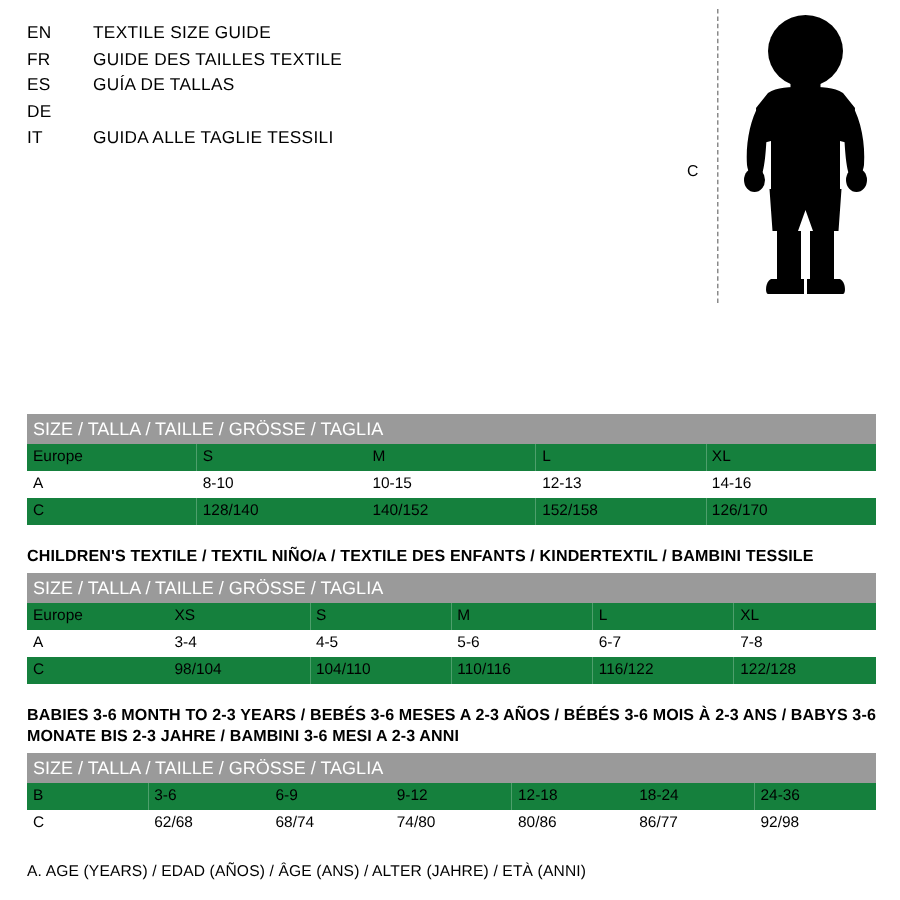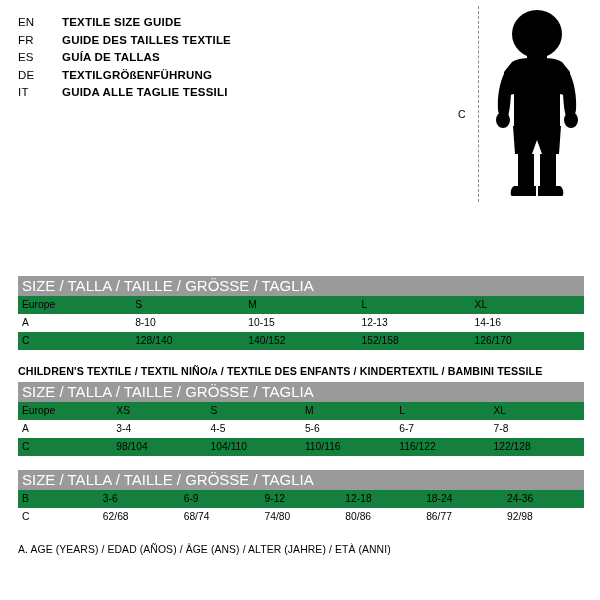--- a/index.html
+++ b/index.html
@@ -33,21 +33,21 @@
     font-size: 11.5px;
     line-height: 17.5px;
     letter-spacing: 0.2px;
   }
   .lang-code {
     width: 44px;
     flex: 0 0 44px;
     font-weight: normal;
   }
   .lang-title {
-    font-weight: bold;
+    font-weight: normal;
   }
 
   
   .figure-area {
     position: absolute;
     left: 420px;
     top: 4px;
     width: 176px;
     height: 200px;
   }
@@ -90,21 +90,21 @@
   }
   table.size-table td {
     padding: 2px 0 2px 4px;
     line-height: 14px;
     vertical-align: middle;
   }
   tr.head-row td {
     background: #9a9a9a;
     color: #ffffff;
     font-weight: normal;
-    font-size: 15px;
+    font-size: 12px;
     padding-top: 3px;
     padding-bottom: 3px;
   }
   tr.alt td {
     background: #15803d;
   }
   tr.plain td {
     background: #ffffff;
   }
   td.c0 { width: 88px; }
@@ -132,21 +132,20 @@
     <div class="lang-row">
       <span class="lang-code">FR</span>
       <span class="lang-title">GUIDE DES TAILLES TEXTILE</span>
     </div>
     <div class="lang-row">
       <span class="lang-code">ES</span>
       <span class="lang-title">GUÍA DE TALLAS</span>
     </div>
     <div class="lang-row">
       <span class="lang-code">DE</span>
-      <span class="lang-title">TEXTILGRÖßENFÜHRUNG</span>
     </div>
     <div class="lang-row">
       <span class="lang-code">IT</span>
       <span class="lang-title">GUIDA ALLE TAGLIE TESSILI</span>
     </div>
   </div>
 
   <div class="figure-area">
     <div class="dash-line"></div>
     <div class="c-label">C</div>
@@ -238,20 +237,21 @@
           <td>104/110</td>
           <td>110/116</td>
           <td>116/122</td>
           <td>122/128</td>
         </tr>
       </tbody>
     </table>
   </div>
 
   <div class="section">
+    <div class="section-title">BABIES 3-6 MONTH TO 2-3 YEARS / BEBÉS 3-6 MESES A 2-3 AÑOS / BÉBÉS 3-6 MOIS À 2-3 ANS / BABYS 3-6 MONATE BIS 2-3 JAHRE / BAMBINI 3-6 MESI A 2-3 ANNI</div>
     <table class="size-table">
       <tbody>
         <tr class="head-row">
           <td class="c0" colspan="7">SIZE / TALLA / TAILLE / GRÖSSE / TAGLIA</td>
         </tr>
         <tr class="alt">
           <td class="c0">B</td>
           <td>3-6</td>
           <td>6-9</td>
           <td>9-12</td>

